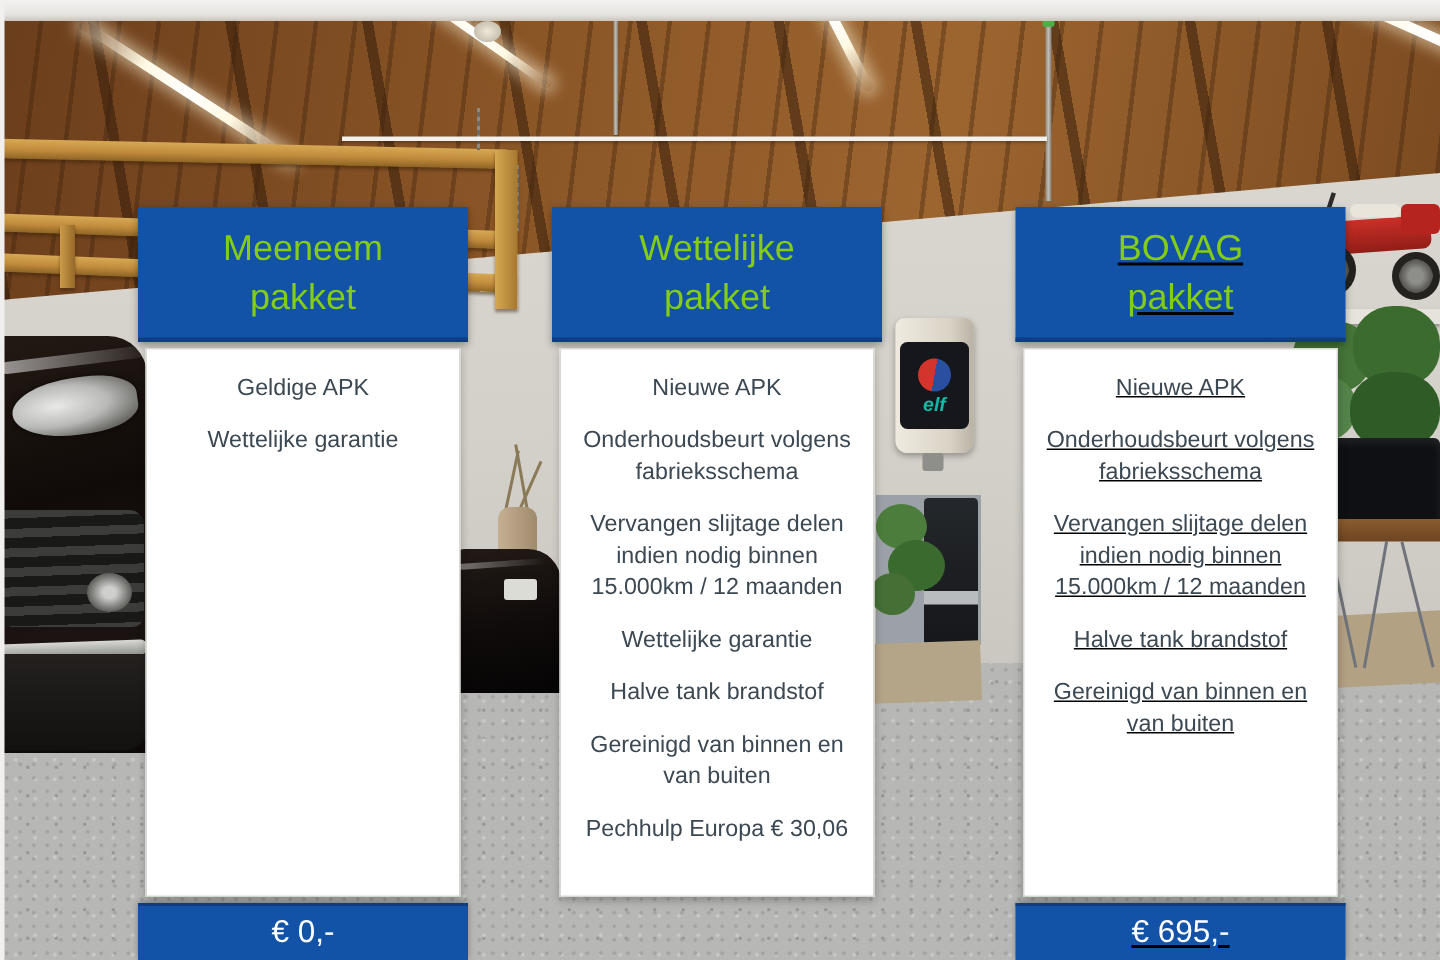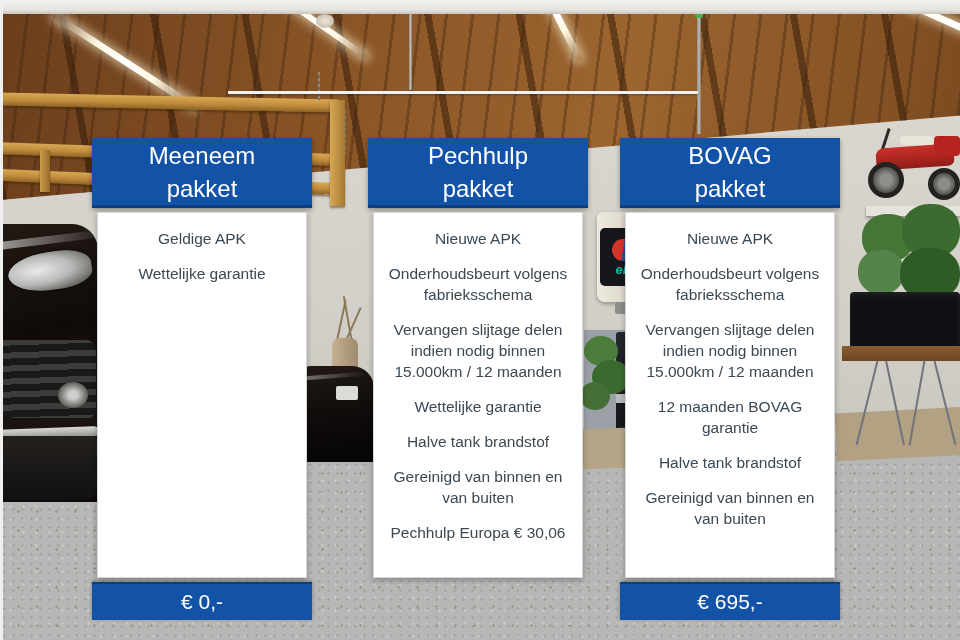--- a/index.html
+++ b/index.html
@@ -140,24 +140,24 @@
   .rug-right{left:836px;top:410px;width:130px;height:48px;background:#b3a184;transform:rotate(-3deg);}
 
   
   .title{position:absolute;left:0;top:26px;width:960px;text-align:center;
     color:var(--title-color);font-size:46px;font-weight:bold;letter-spacing:1px;
     text-shadow:0 1px 3px rgba(40,25,8,.35);}
   .title-underline{position:absolute;left:228px;top:91px;width:470px;height:3px;
     background:#f2f1ee;box-shadow:0 1px 2px rgba(0,0,0,.3);}
 
   .card{position:absolute;top:138px;width:220px;}
-  .card.c1{left:92px;} .card.c2{left:368px;} .card.c3{left:620px;}
-  .card-header{height:70px;background:var(--accent);border-bottom:3px solid var(--accent-dark);
+  .card.c1{left:92px;} .card.c2{left:368px;} .card.c3{left:677px;text-decoration:underline;}
+  .card-header{height:90px;background:var(--accent);border-bottom:3px solid var(--accent-dark);
     display:flex;flex-direction:column;align-items:center;justify-content:center;
-    color:#ffffff;font-size:24px;line-height:33px;box-shadow:0 2px 5px rgba(0,0,0,.35);}
+    color:#84cc16;font-size:24px;line-height:33px;box-shadow:0 2px 5px rgba(0,0,0,.35);}
   .card-body{margin:4px 5px 0;height:366px;background:#fff;border:1px solid #d8d8d5;
     box-shadow:0 2px 6px rgba(0,0,0,.28);padding:15px 5px 16px;overflow:hidden;}
   .card-item{color:var(--body-text);font-size:15.5px;line-height:21px;text-align:center;
     margin:0 auto 14px;max-width:200px;}
   .card-footer{margin-top:4px;height:38px;background:var(--accent);
     border-top:2px solid var(--accent-dark);color:#fff;font-size:21px;
     display:flex;align-items:center;justify-content:center;
     box-shadow:0 -1px 4px rgba(0,0,0,.3);}
 </style>
 </head>
@@ -248,21 +248,21 @@
     </div>
     <div class="card-body">
       <div class="card-item">Geldige APK</div>
       <div class="card-item">Wettelijke garantie</div>
     </div>
     <div class="card-footer">€ 0,-</div>
   </div>
 
   <div class="card c2">
     <div class="card-header">
-      <span>Pechhulp</span>
+      <span>Wettelijke</span>
       <span>pakket</span>
     </div>
     <div class="card-body">
       <div class="card-item">Nieuwe APK</div>
       <div class="card-item">Onderhoudsbeurt volgens fabrieksschema</div>
       <div class="card-item">Vervangen slijtage delen indien nodig binnen 15.000km / 12 maanden</div>
       <div class="card-item">Wettelijke garantie</div>
       <div class="card-item">Halve tank brandstof</div>
       <div class="card-item">Gereinigd van binnen en van buiten</div>
       <div class="card-item">Pechhulp Europa € 30,06</div>
@@ -271,20 +271,19 @@
 
   <div class="card c3">
     <div class="card-header">
       <span>BOVAG</span>
       <span>pakket</span>
     </div>
     <div class="card-body">
       <div class="card-item">Nieuwe APK</div>
       <div class="card-item">Onderhoudsbeurt volgens fabrieksschema</div>
       <div class="card-item">Vervangen slijtage delen indien nodig binnen 15.000km / 12 maanden</div>
-      <div class="card-item">12 maanden BOVAG garantie</div>
       <div class="card-item">Halve tank brandstof</div>
       <div class="card-item">Gereinigd van binnen en van buiten</div>
     </div>
     <div class="card-footer">€ 695,-</div>
   </div>
 
 </div>
 
 </body></html>

